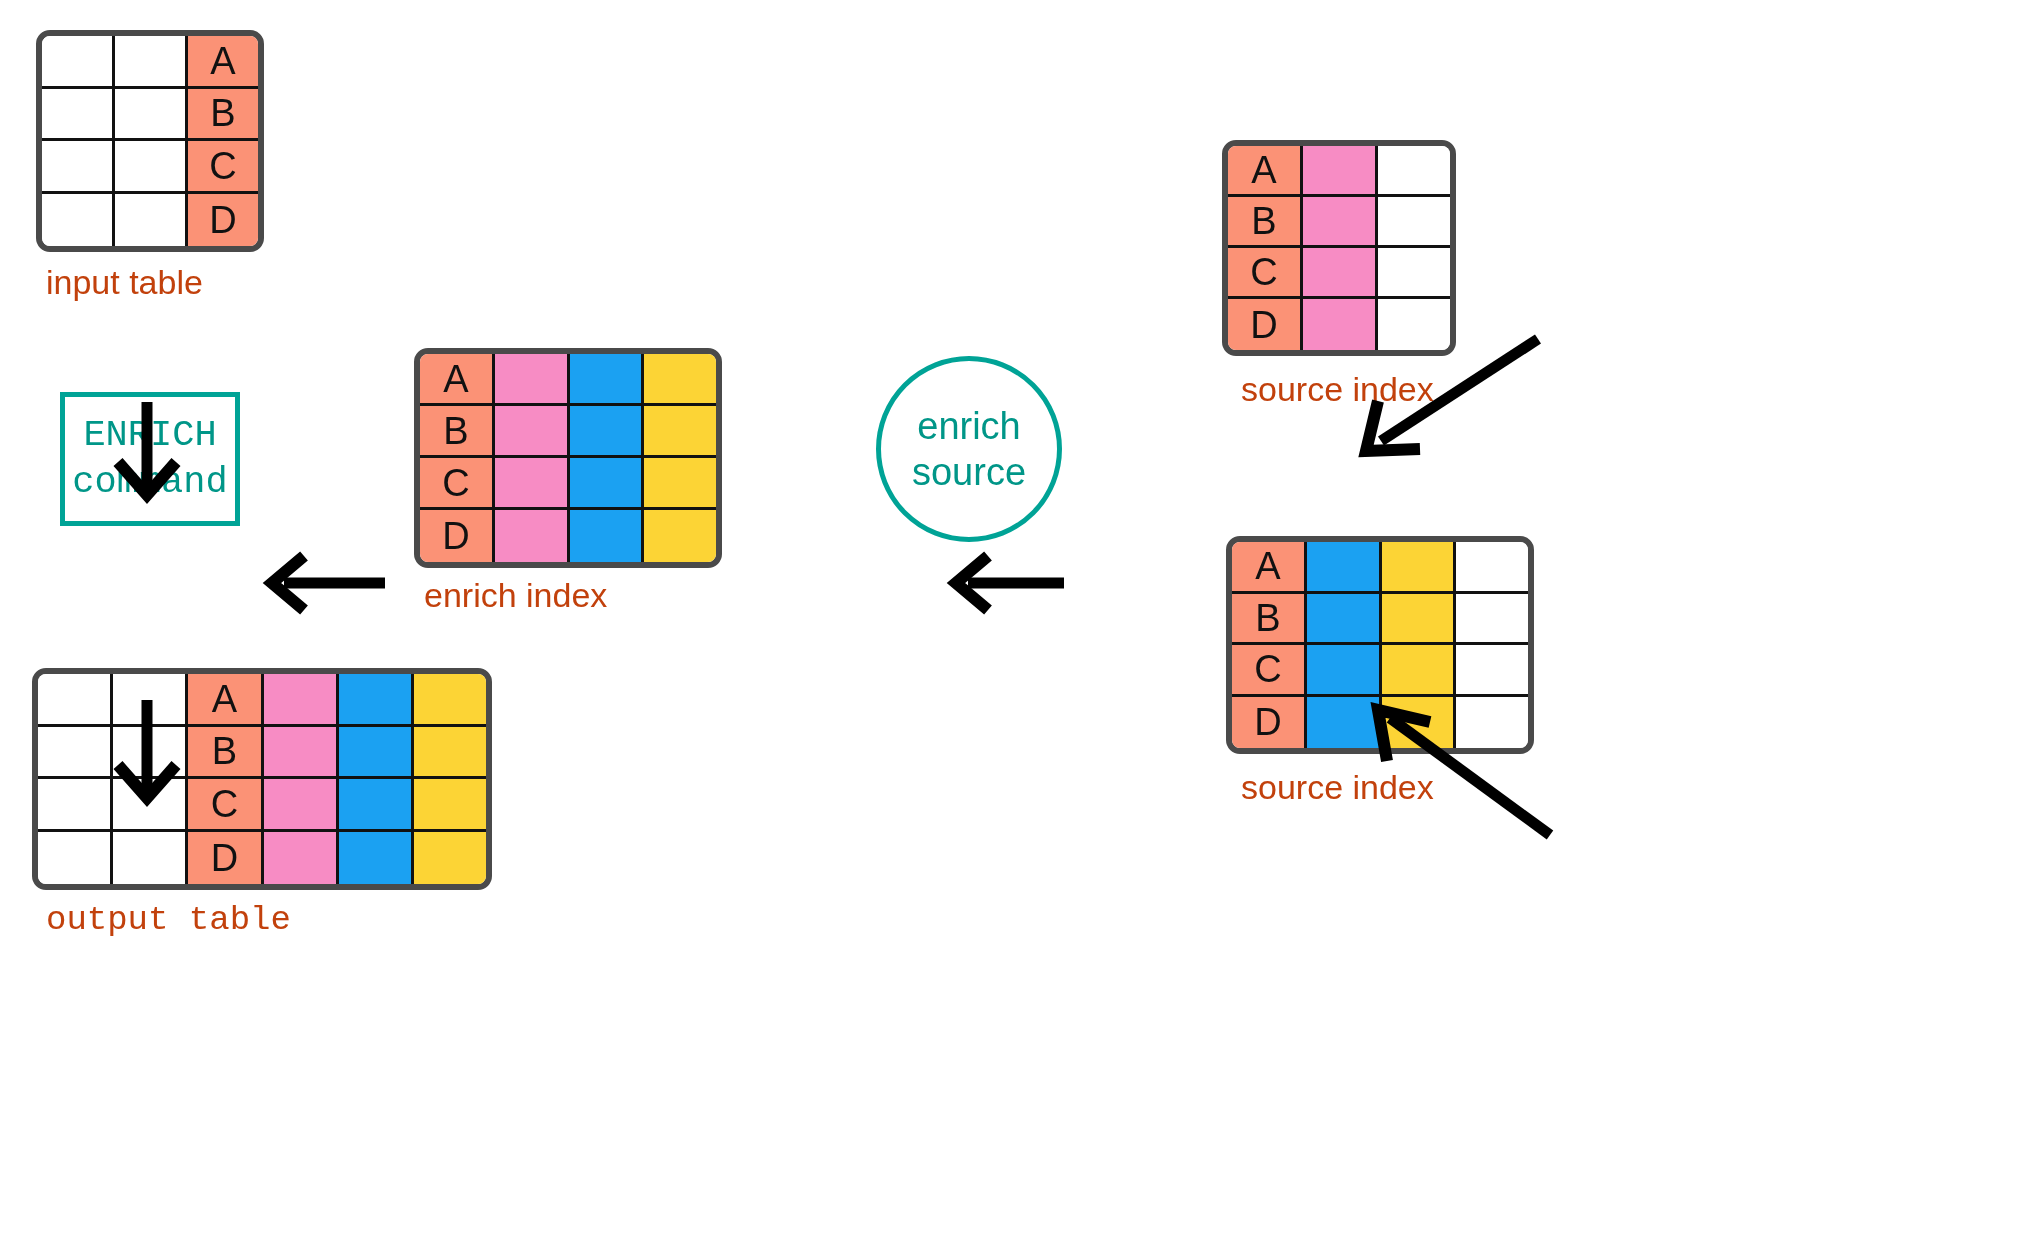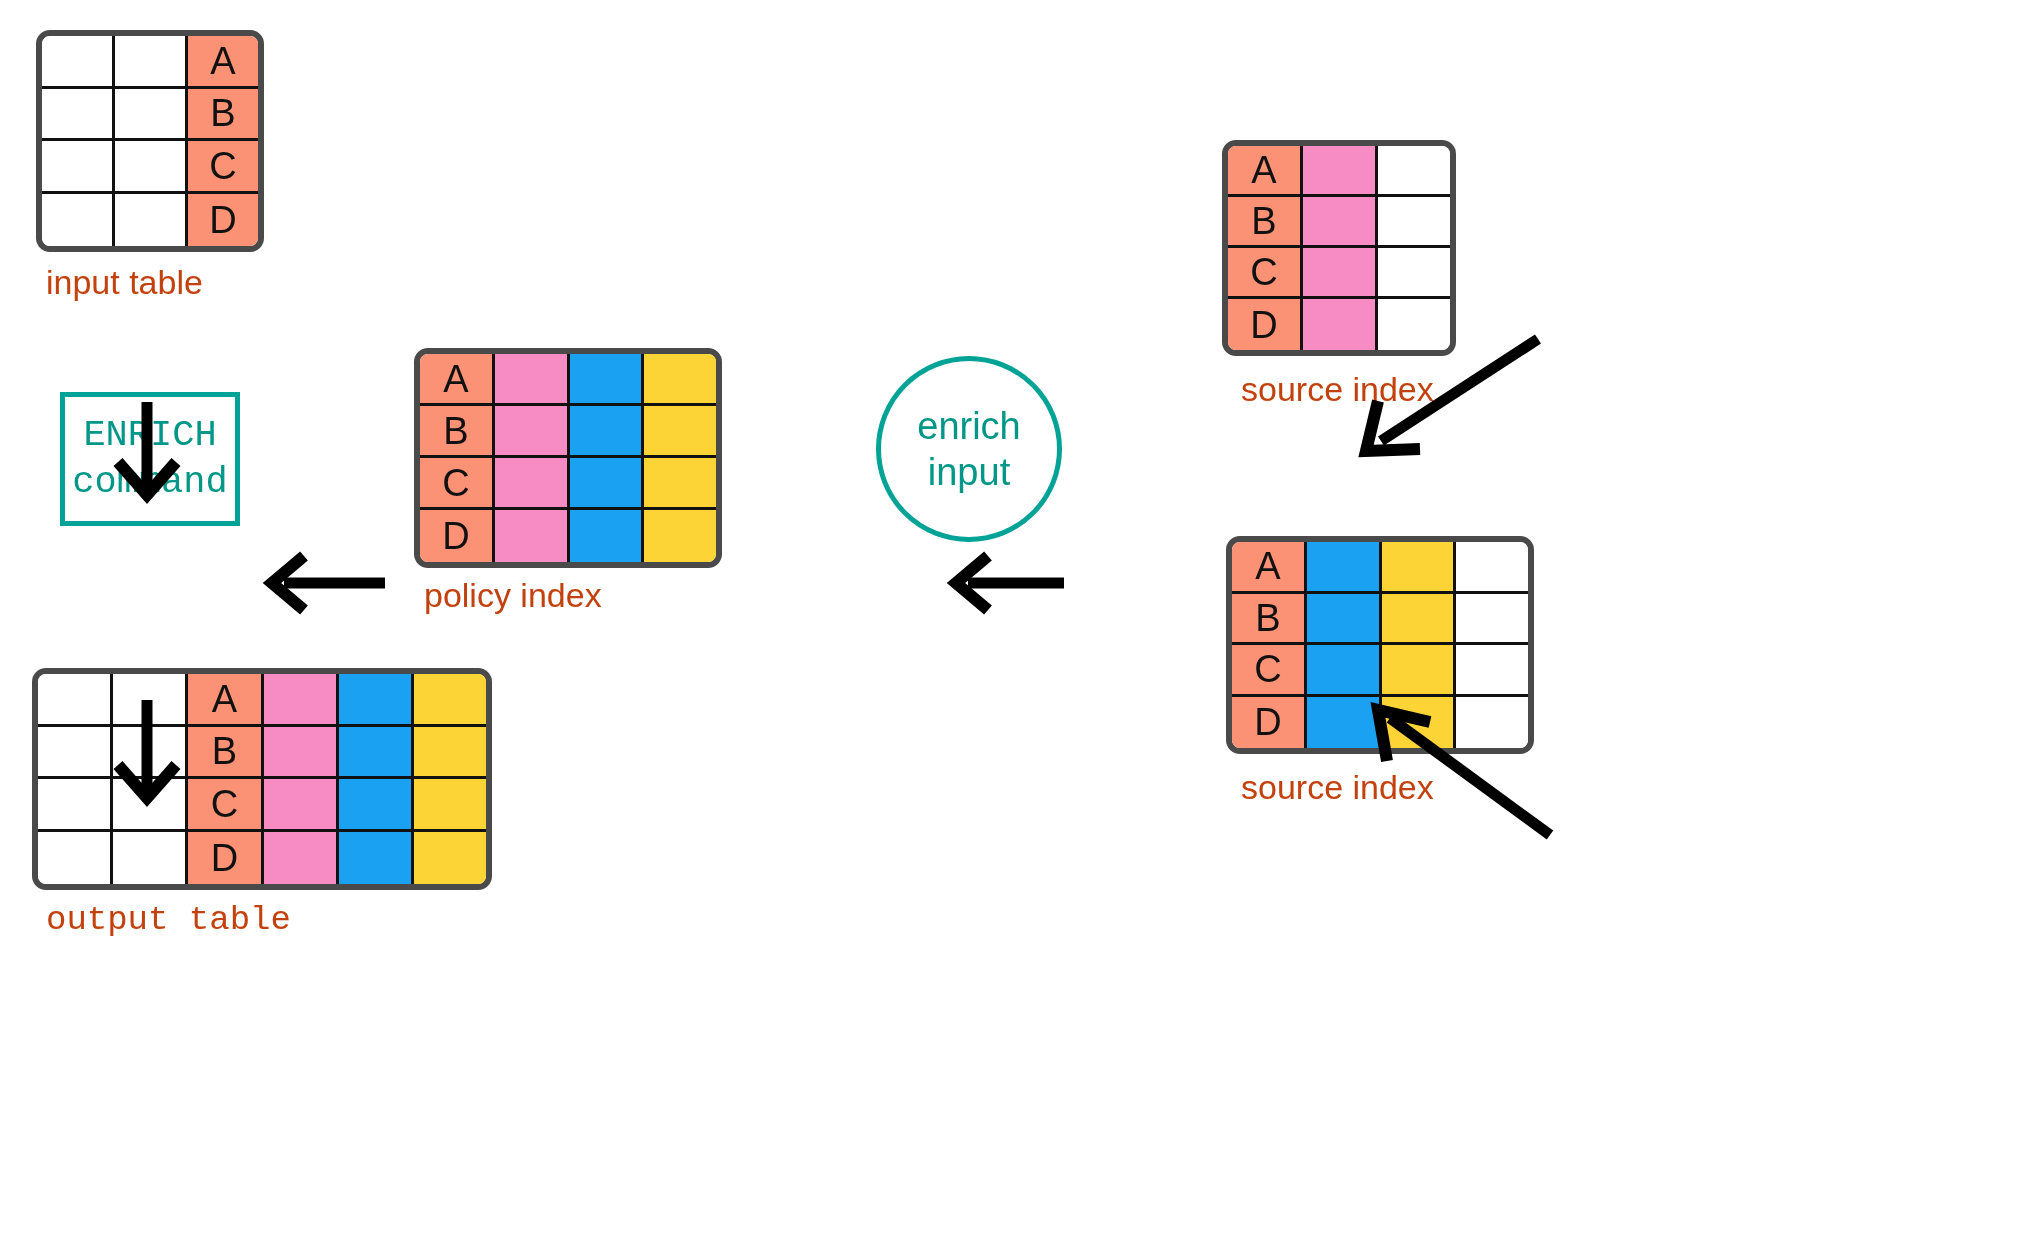--- a/index.html
+++ b/index.html
@@ -163,25 +163,25 @@
       <div class="tcell c-blue"></div>
       <div class="tcell c-yellow"></div>
     </div>
     <div class="trow">
       <div class="tcell c-salmon">D</div>
       <div class="tcell c-pink"></div>
       <div class="tcell c-blue"></div>
       <div class="tcell c-yellow"></div>
     </div>
   </div>
-  <div class="caption" style="left:424px; top:578px;">policy index</div>
+  <div class="caption" style="left:424px; top:578px;">enrich index</div>
 
   <div id="enrich-policy-circle" style="left:876px; top:356px; width:186px; height:186px;">
     <div class="pol-line">enrich</div>
-    <div class="pol-line">input</div>
+    <div class="pol-line">source</div>
   </div>
 
   <div class="tbl" id="source-index-top" style="left:1222px; top:140px; width:234px; height:216px;">
     <div class="trow">
       <div class="tcell c-salmon">A</div>
       <div class="tcell c-pink"></div>
       <div class="tcell c-white"></div>
     </div>
     <div class="trow">
       <div class="tcell c-salmon">B</div>

